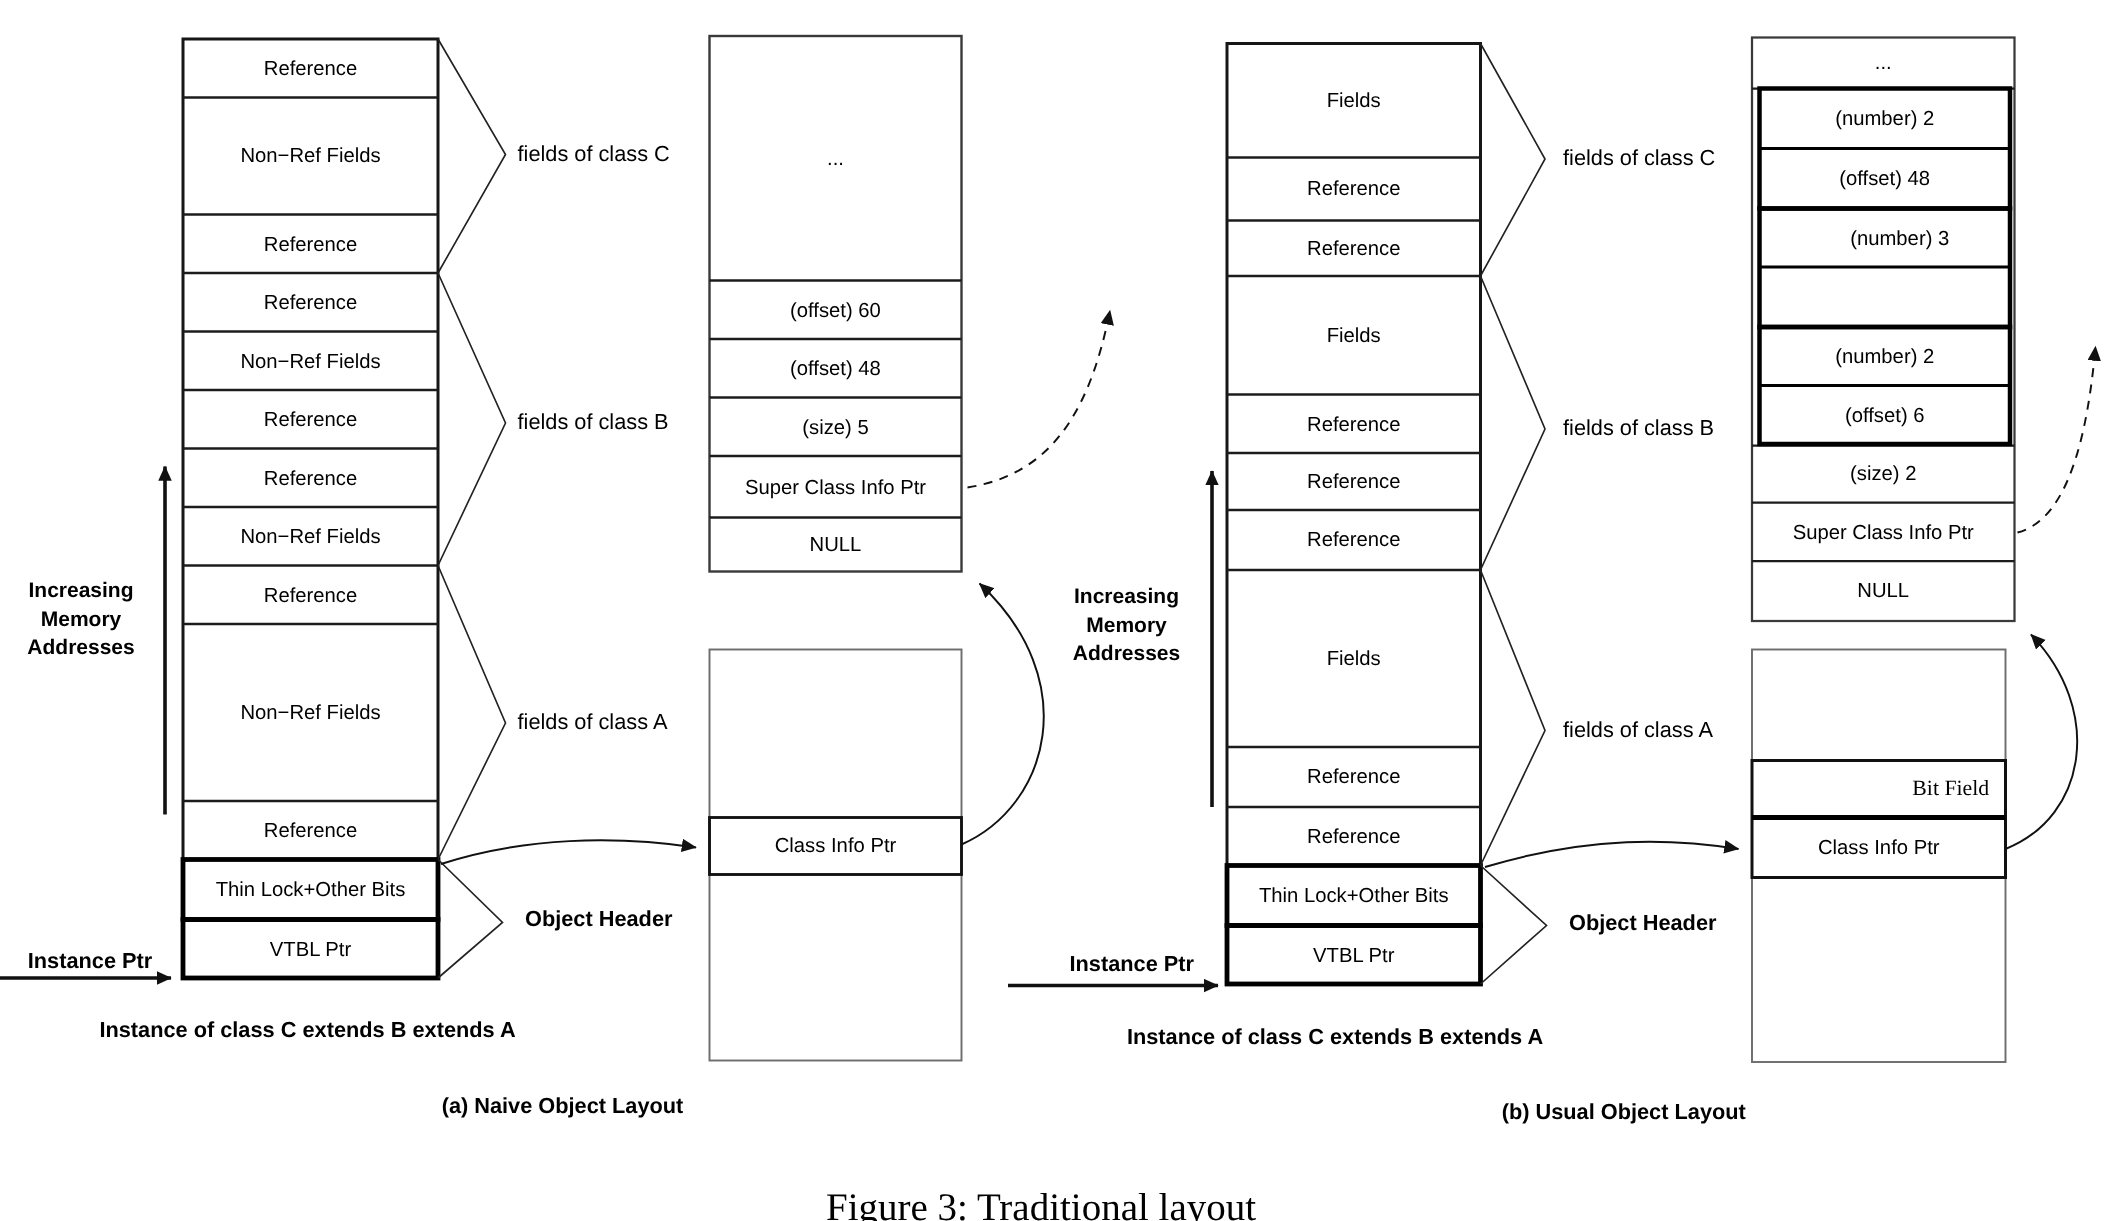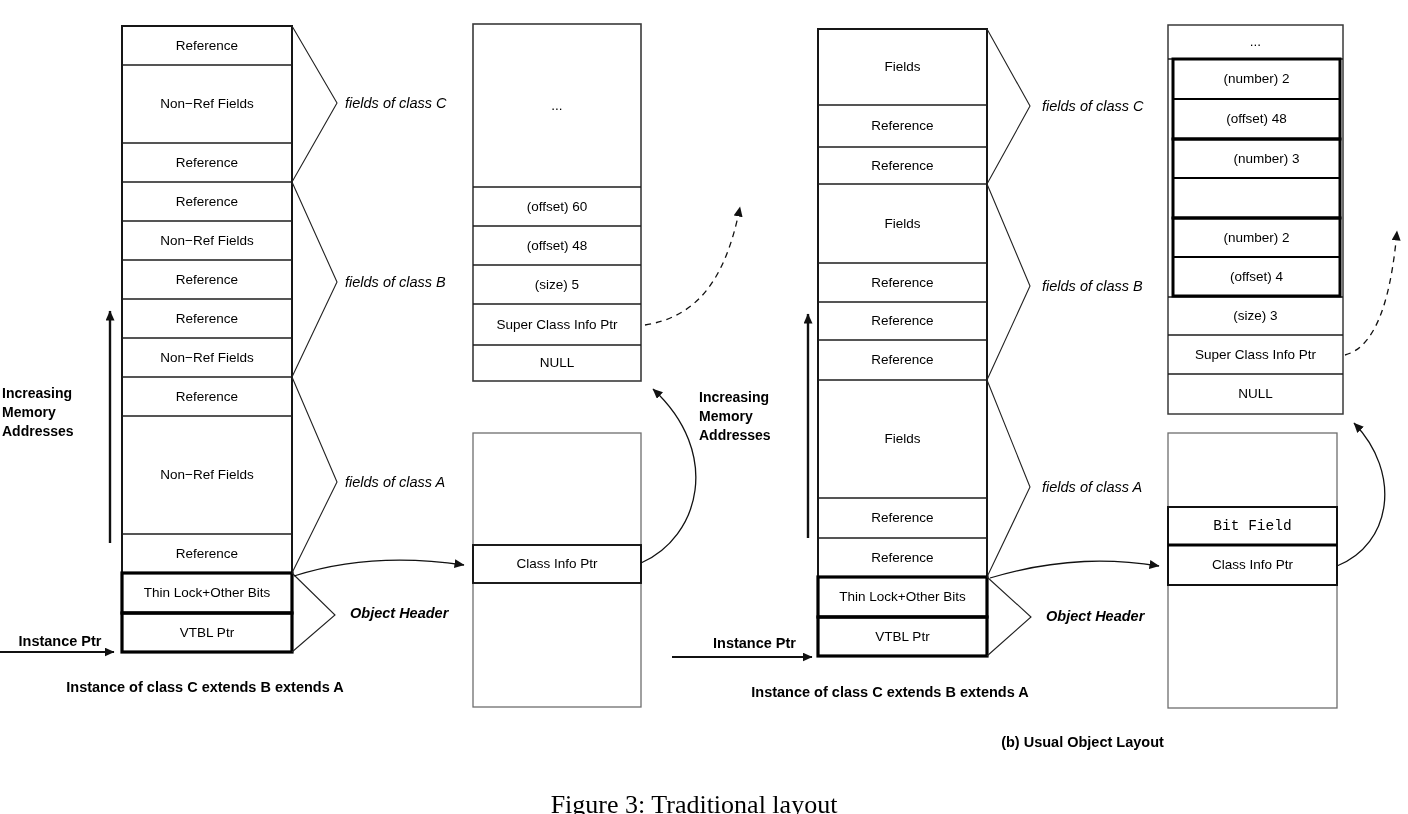--- a/index.html
+++ b/index.html
@@ -2,28 +2,28 @@
 <html><head>
 <meta charset="utf-8">
 <style>
   html,body{margin:0;padding:0;background:#fff;}
   body{width:1408px;height:814px;position:relative;overflow:hidden;
        font-family:"Liberation Sans", sans-serif;color:#000;}
   #fig{position:absolute;left:0;top:15px;width:1408px;height:814px;}
   svg.overlay{position:absolute;left:0;top:0;width:1408px;height:814px;}
   .t{position:absolute;display:flex;align-items:center;justify-content:center;
      text-align:center;font-size:13.5px;line-height:1.15;white-space:nowrap;}
-  .lft{justify-content:flex-start;font-style:italic;}
+  .lft{justify-content:flex-start;}
   .b{font-weight:bold;}
   .grp{font-size:14.5px;}
   .cap{font-size:14.5px;font-weight:bold;}
-  .serif{font-family:Liberation Mono, monospace;}
+  .serif{font-family:Liberation Serif, serif;margin-left:48px;}
   .figcap{font-family:"Liberation Serif", serif;font-size:26px;}
   .memlbl{position:absolute;font-weight:bold;font-size:14px;line-height:19px;
-          text-align:left;}
+          text-align:center;}
 </style>
 </head>
 <body>
 
 <div id="fig">
 
   <svg class="overlay" viewBox="0 0 1408 814" xmlns="http://www.w3.org/2000/svg">
     <defs>
       <marker id="ah" markerUnits="userSpaceOnUse" markerWidth="13" markerHeight="11" refX="9.5" refY="4.5" orient="auto">
         <path d="M0,0 L10,4.5 L0,9 Z" fill="#111"></path>
@@ -137,20 +137,21 @@
   <div class="t grp lft" style="left:345px;top:459px;height:17px">fields of class A</div>
   <div class="t b lft" style="left:350px;top:590px;height:17px;font-size:14.5px">Object Header</div>
 
   <div class="memlbl" style="left:2px;top:369px;width:104px">
     <div>Increasing</div>
     <div>Memory</div>
     <div>Addresses</div>
   </div>
   <div class="t b" style="left:5px;top:618px;width:110px;height:17px;font-size:14.5px">Instance Ptr</div>
   <div class="t b" style="left:55px;top:663px;width:300px;height:18px;font-size:14.5px">Instance of class C extends B extends A</div>
+  <div class="t cap" style="left:240px;top:714px;width:270px;height:18px">(a) Naive Object Layout</div>
 
   <div class="t" style="left:473px;top:9px;width:168px;height:163px">...</div>
   <div class="t" style="left:473px;top:172px;width:168px;height:39px">(offset) 60</div>
   <div class="t" style="left:473px;top:211px;width:168px;height:39px">(offset) 48</div>
   <div class="t" style="left:473px;top:250px;width:168px;height:39px">(size) 5</div>
   <div class="t" style="left:473px;top:289px;width:168px;height:41px">Super Class Info Ptr</div>
   <div class="t" style="left:473px;top:330px;width:168px;height:36px">NULL</div>
   <div class="t" style="left:473px;top:530px;width:168px;height:38px">Class Info Ptr</div>
 
   <div class="t" style="left:818px;top:14px;width:169px;height:76px">Fields</div>
@@ -178,22 +179,22 @@
   </div>
   <div class="t b" style="left:702px;top:620px;width:105px;height:17px;font-size:14.5px">Instance Ptr</div>
   <div class="t b" style="left:740px;top:668px;width:300px;height:18px;font-size:14.5px">Instance of class C extends B extends A</div>
   <div class="t cap" style="left:950px;top:718px;width:265px;height:18px">(b) Usual Object Layout</div>
 
   <div class="t" style="left:1168px;top:10px;width:175px;height:34px">...</div>
   <div class="t" style="left:1173px;top:44px;width:167px;height:40px">(number) 2</div>
   <div class="t" style="left:1173px;top:84px;width:167px;height:40px">(offset) 48</div>
   <div class="t" style="left:1173px;top:124px;width:187px;height:39px">(number) 3</div>
   <div class="t" style="left:1173px;top:203px;width:167px;height:39px">(number) 2</div>
-  <div class="t" style="left:1173px;top:242px;width:167px;height:39px">(offset) 4</div>
-  <div class="t" style="left:1168px;top:282px;width:175px;height:38px">(size) 3</div>
+  <div class="t" style="left:1173px;top:242px;width:167px;height:39px">(offset) 6</div>
+  <div class="t" style="left:1168px;top:282px;width:175px;height:38px">(size) 2</div>
   <div class="t" style="left:1168px;top:320px;width:175px;height:39px">Super Class Info Ptr</div>
   <div class="t" style="left:1168px;top:359px;width:175px;height:40px">NULL</div>
   <div class="t serif" style="left:1168px;top:492px;width:169px;height:38px;font-size:14.5px">Bit Field</div>
   <div class="t" style="left:1168px;top:530px;width:169px;height:40px">Class Info Ptr</div>
 
   <div class="t figcap" style="left:0px;top:772px;width:1388px;height:36px">Figure 3: Traditional layout</div>
 
 </div>
 
 </body></html>

